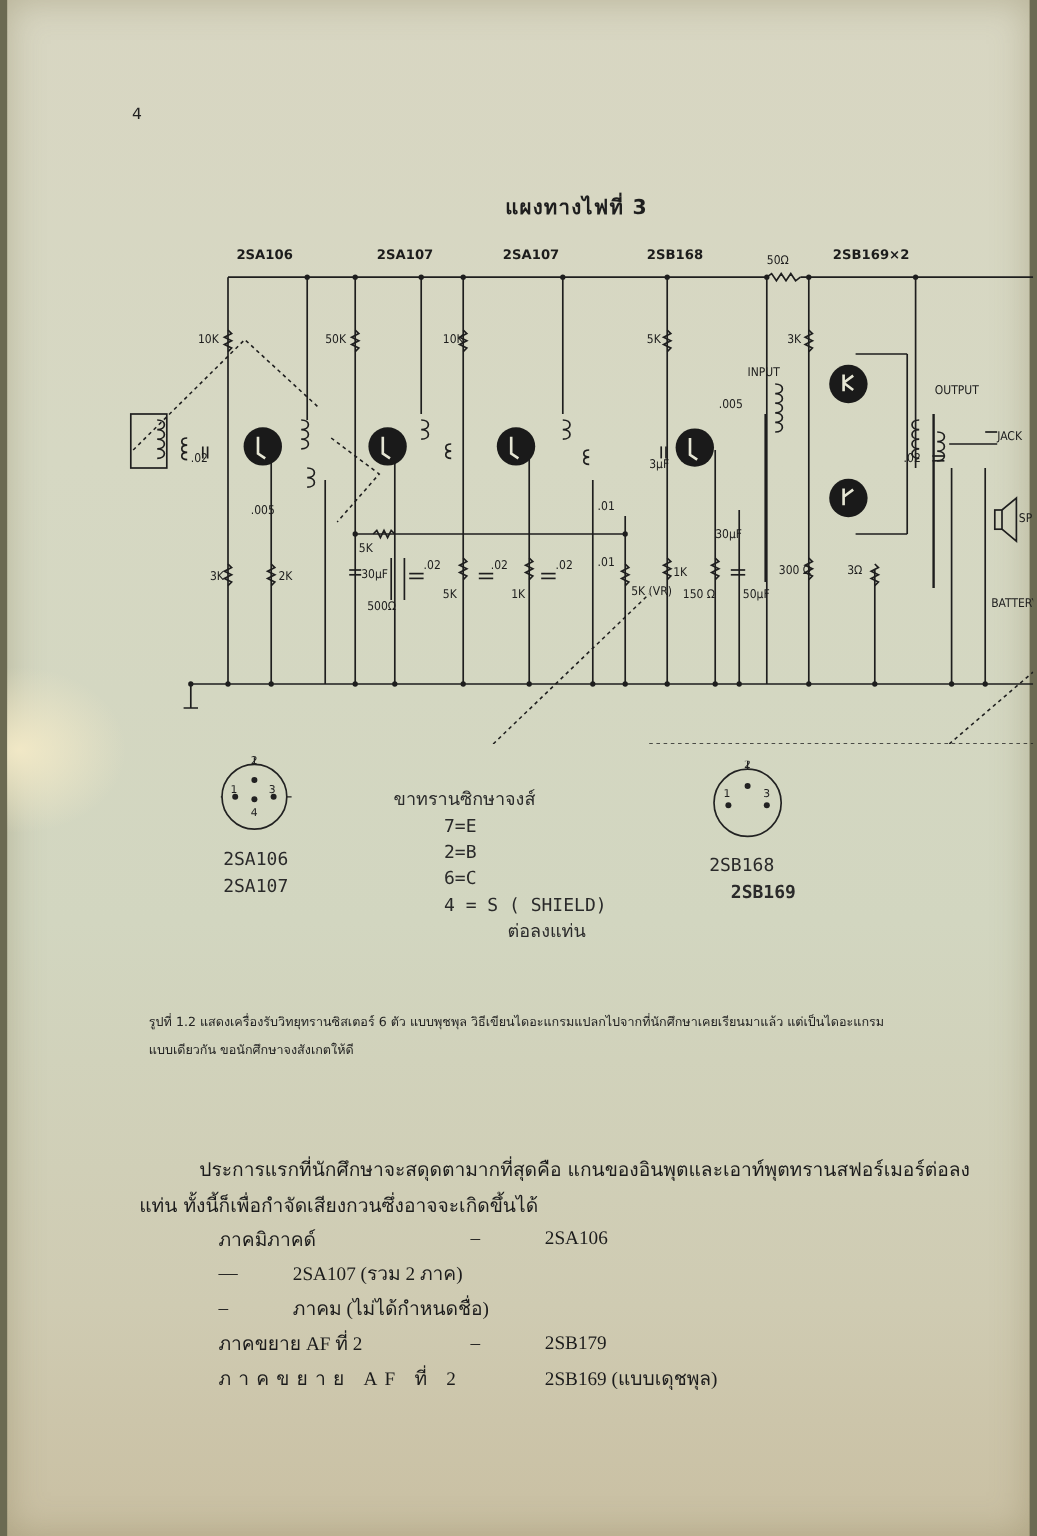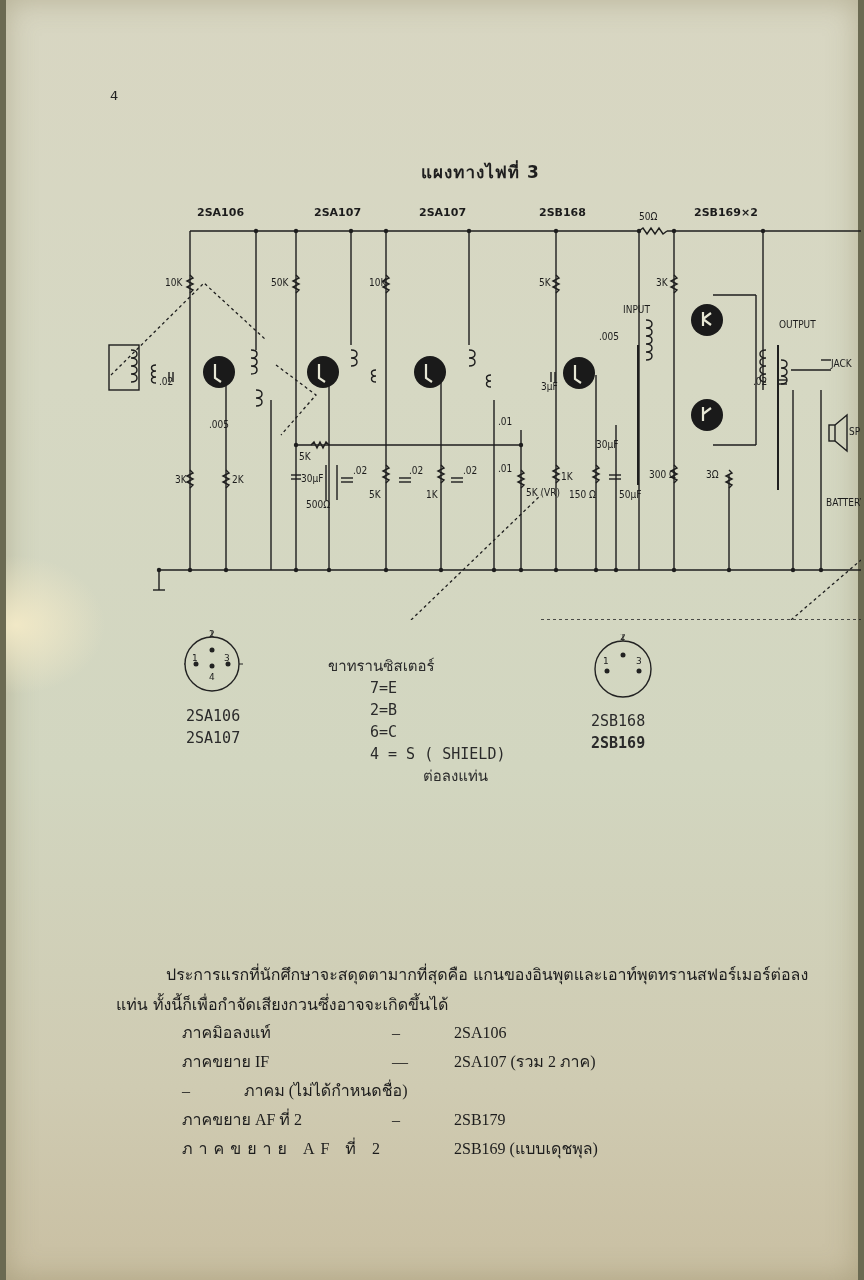--- a/index.html
+++ b/index.html
@@ -254,46 +254,49 @@
     <line x1="32" y1="7" x2="32" y2="0" stroke="#222"></line>
     <circle cx="32" cy="21" r="2.5" fill="#222"></circle>
     <circle cx="16" cy="37" r="2.5" fill="#222"></circle>
     <circle cx="48" cy="37" r="2.5" fill="#222"></circle>
     <text x="29" y="6" font-size="9" fill="#222">2</text>
     <text x="12" y="30" font-size="9" fill="#222">1</text>
     <text x="45" y="30" font-size="9" fill="#222">3</text>
   </svg>
   <div class="pin-key" style="left:585px;top:710px;font-size:15px;line-height:22px;">
     <div>2SB168</div>
-    <div style="font-weight:bold;">2SB169</div>
+    <div style="font-weight:bold;margin-left:18px;">2SB169</div>
   </div>
 
   <div class="pin-key" style="left:322px;top:655px;font-size:15px;line-height:22px;">
-    <div>ขาทรานซิสเตอร์</div>
+    <div>ขาทรานซิกษาจงส์</div>
     <div style="padding-left:42px;">7=E</div>
     <div style="padding-left:42px;">2=B</div>
     <div style="padding-left:42px;">6=C</div>
     <div style="padding-left:42px;text-align:right;">4 = S ( SHIELD)</div>
     <div style="padding-left:95px;">ต่อลงแท่น</div>
   </div>
 
+  <div class="caption">
+    <div>รูปที่ 1.2 แสดงเครื่องรับวิทยุทรานซิสเตอร์ 6 ตัว แบบพุชพุล วิธีเขียนไดอะแกรมแปลกไปจากที่นักศึกษาเคยเรียนมาแล้ว แต่เป็นไดอะแกรม</div>
+    <div>แบบเดียวกัน ขอนักศึกษาจงสังเกตให้ดี</div>
+  </div>
 
   <div class="para">
     <div class="indent">ประการแรกที่นักศึกษาจะสดุดตามากที่สุดคือ  แกนของอินพุตและเอาท์พุตทรานสฟอร์เมอร์ต่อลง</div>
     <div>แท่น ทั้งนี้ก็เพื่อกำจัดเสียงกวนซึ่งอาจจะเกิดขึ้นได้</div>
   </div>
 
   <div class="parts">
     <div class="row">
-      <span class="c1">ภาคมิอลงแท์</span>
+      <span class="c1">ภาคมิภาคด์</span>
       <span class="c2">–</span>
       <span class="c3">2SA106</span>
     </div>
     <div class="row">
-      <span class="c1">ภาคขยาย IF</span>
       <span class="c2">—</span>
       <span class="c3">2SA107 (รวม 2 ภาค)</span>
     </div>
     <div class="row">
       <span class="c2">–</span>
       <span class="c3">ภาคม (ไม่ได้กำหนดชื่อ)</span>
     </div>
     <div class="row">
       <span class="c1">ภาคขยาย AF ที่ 2</span>
       <span class="c2">–</span>

